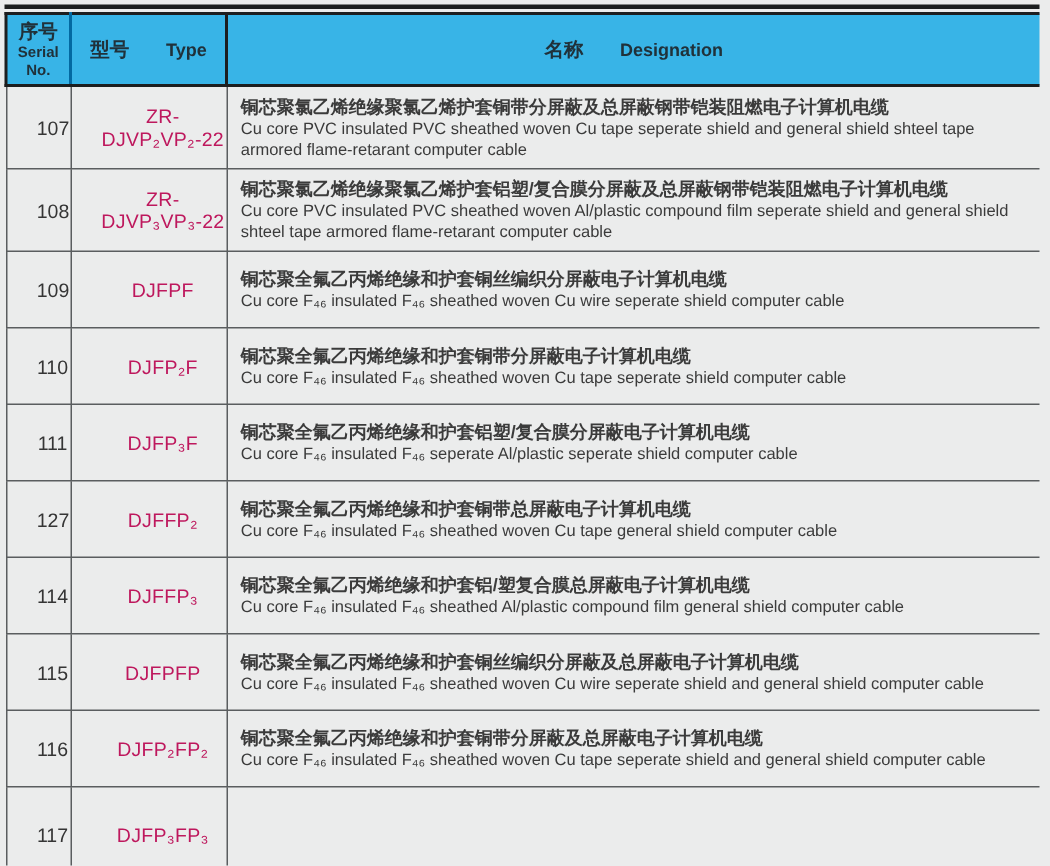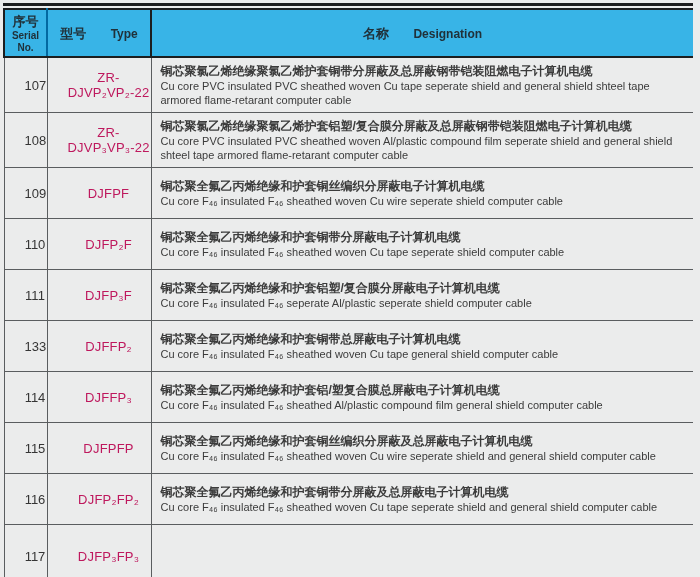--- a/index.html
+++ b/index.html
@@ -116,21 +116,21 @@
       </tr>
       <tr class="r-md">
         <td class="c1">111</td>
         <td class="c2">DJFP₃F</td>
         <td class="c3">
           <span class="zh">铜芯聚全氟乙丙烯绝缘和护套铝塑/复合膜分屏蔽电子计算机电缆</span>
           <span class="en">Cu core F₄₆ insulated F₄₆ seperate Al/plastic seperate shield computer cable</span>
         </td>
       </tr>
       <tr class="r-md">
-        <td class="c1">133</td>
+        <td class="c1">127</td>
         <td class="c2">DJFFP₂</td>
         <td class="c3">
           <span class="zh">铜芯聚全氟乙丙烯绝缘和护套铜带总屏蔽电子计算机电缆</span>
           <span class="en">Cu core F₄₆ insulated F₄₆ sheathed woven Cu tape general shield computer cable</span>
         </td>
       </tr>
       <tr class="r-md">
         <td class="c1">114</td>
         <td class="c2">DJFFP₃</td>
         <td class="c3">

